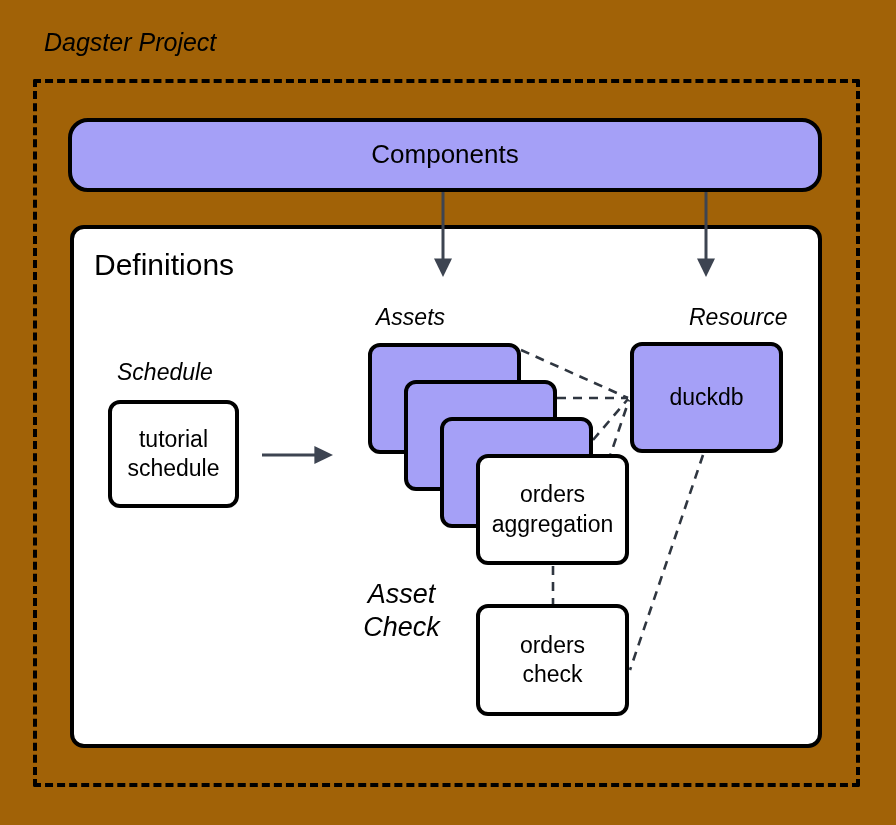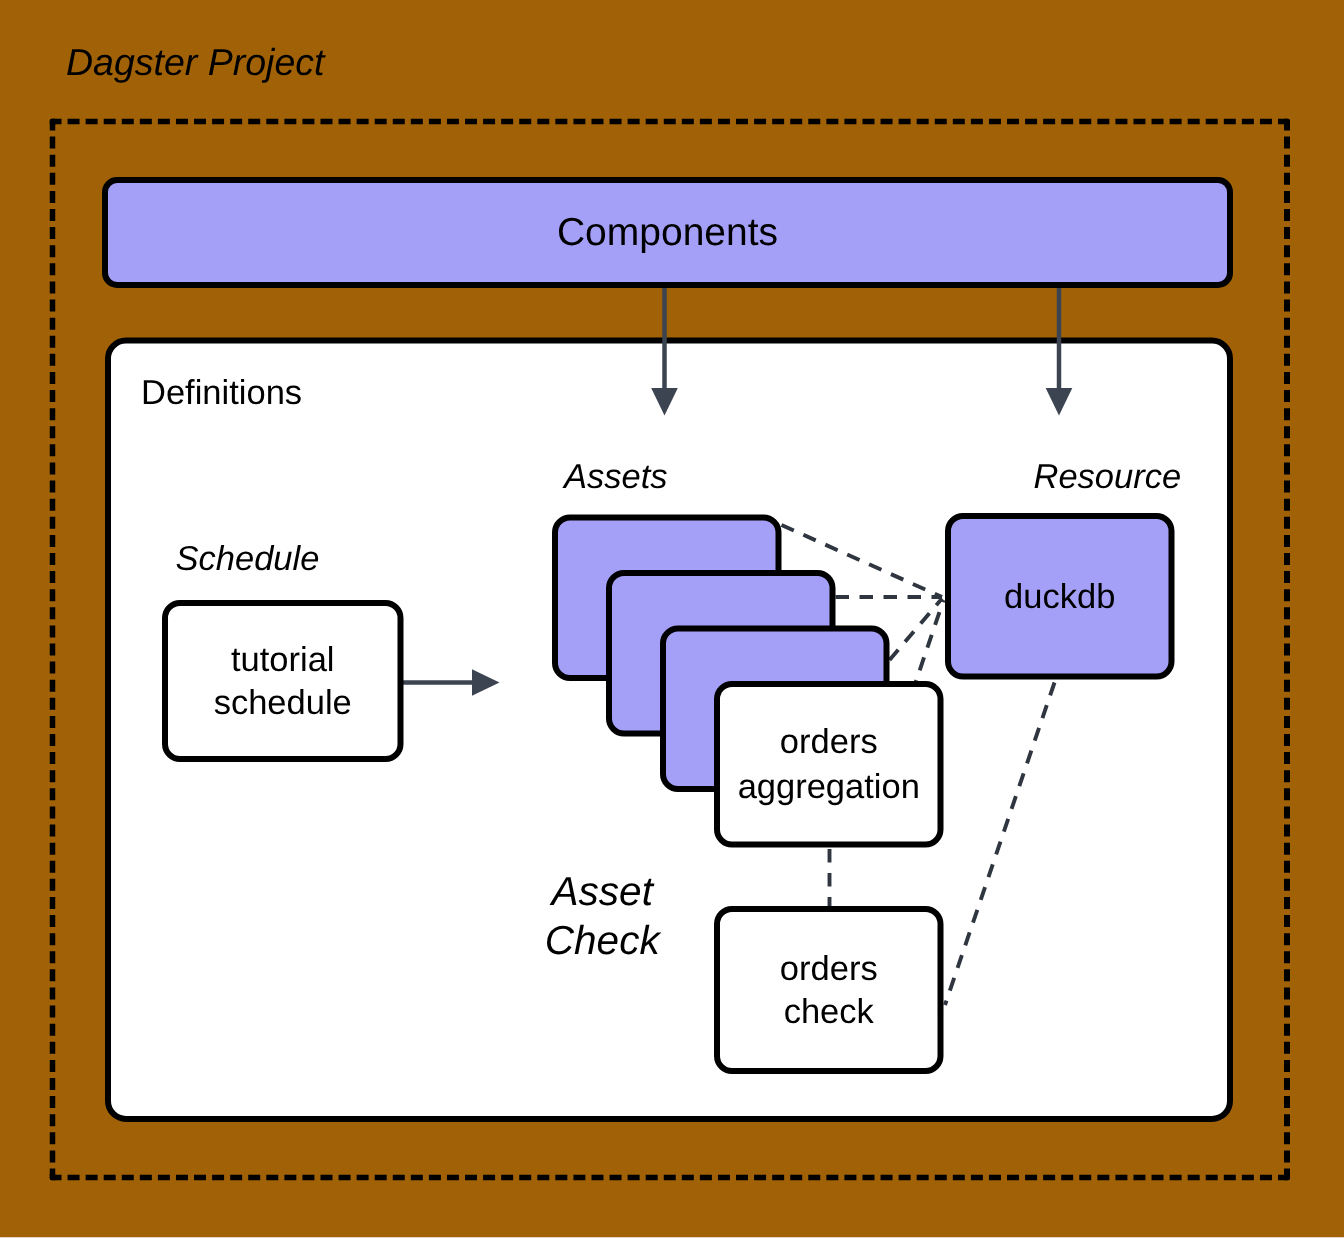--- a/index.html
+++ b/index.html
@@ -64,44 +64,44 @@
     font-size: 25px;
     font-style: italic;
     font-weight: 500;
     color: #000000;
   }
 
   
   #components-box {
     left: 68px; top: 118px;
     width: 754px; height: 74px;
-    border-radius: 10px;
+    border-radius: 20px;
     font-size: 26px;
   }
 
   
   #definitions-box {
     left: 70px; top: 225px;
     width: 752px; height: 523px;
     border-radius: 14px;
     background: #ffffff;
     display: block;
   }
   #definitions-label {
     position: absolute;
     left: 94px; top: 248px;
-    font-size: 23px;
+    font-size: 30px;
     color: #000000;
   }
 
   
   #schedule-caption { left: 117px; top: 358px; font-size: 23px; }
   #schedule-node {
     left: 108px; top: 400px;
-    width: 161px; height: 108px;
+    width: 131px; height: 108px;
     font-size: 23px;
   }
 
   
   #assets-caption { left: 376px; top: 303px; font-size: 23px; }
   .asset-card {
     width: 153px; height: 111px;
   }
   #asset-card-1 { left: 368px; top: 343px; }
   #asset-card-2 { left: 404px; top: 380px; }

